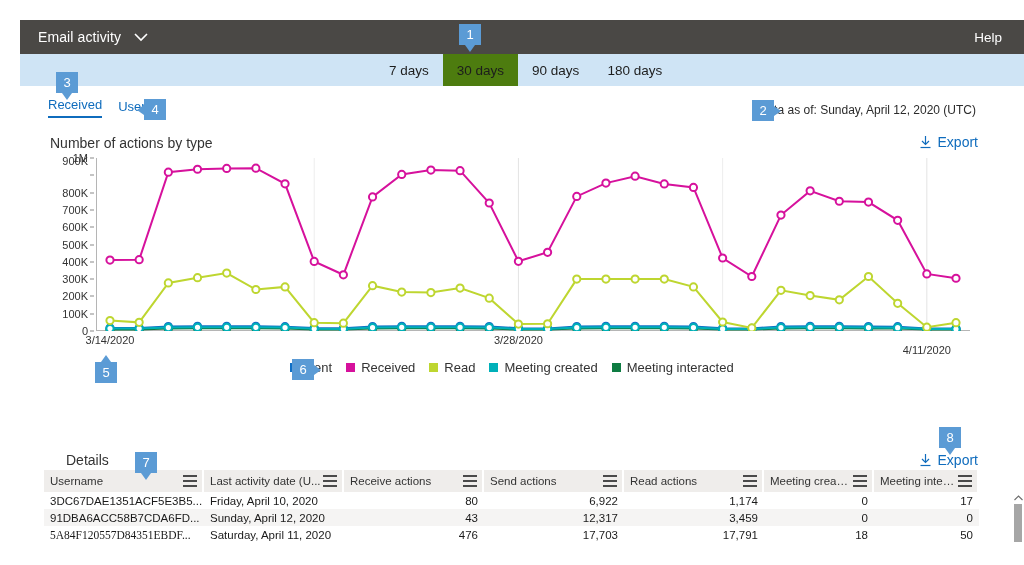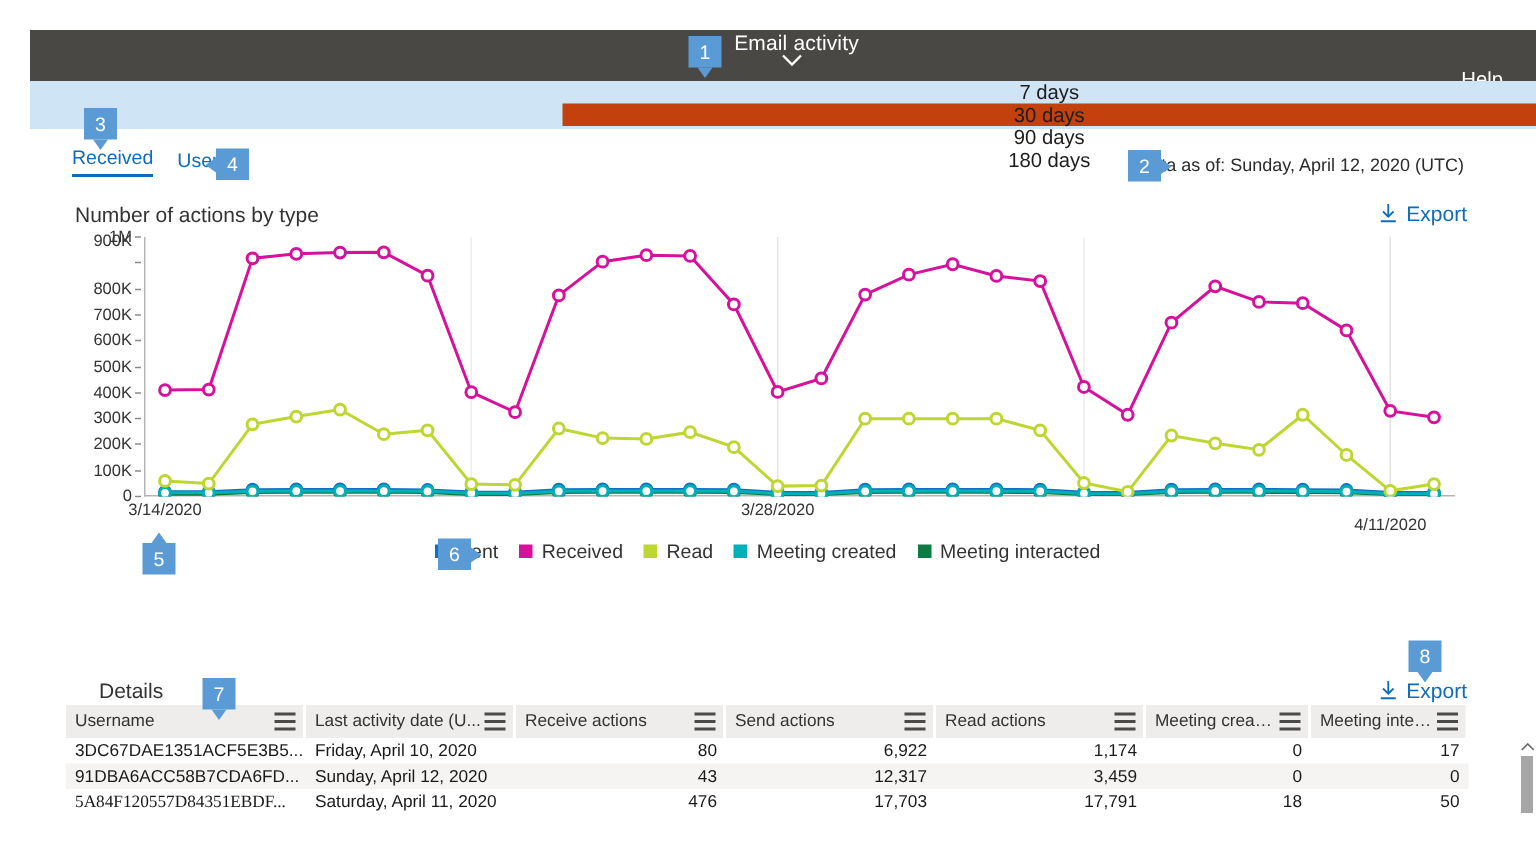--- a/index.html
+++ b/index.html
@@ -13,21 +13,21 @@
   #page {
     position: relative;
     width: 1024px; height: 565px;
     background: #ffffff;
   }
   
   .topbar {
     position: absolute; left: 20px; top: 20px;
     width: 1004px; height: 34px;
     background: #4a4845;
-    display: flex; align-items: center; flex-direction: column;
+    display: flex; align-items: center;
   }
   .topbar-title {
     color: #ffffff; font-size: 14px;
     margin-left: 18px; letter-spacing: .1px;
   }
   .chev {
     margin-left: 12px; width: 16px; height: 16px;
     display: inline-flex; align-items: center; justify-content: center;
   }
   .chev svg { display:block; }
@@ -35,28 +35,27 @@
     margin-left: auto; margin-right: 22px;
     color: #ffffff; font-size: 13.5px;
   }
   
   .pivotstrip {
     position: absolute; left: 20px; top: 54px;
     width: 1004px; height: 32px;
     background: #cfe4f5;
     display: flex; align-items: stretch;
     padding-left: 355px;
-    flex-direction: column;
   }
   .pivot {
     display: flex; align-items: center; justify-content: center;
     padding: 0 14px; font-size: 13.5px; color: #1d1d1d;
     cursor: pointer; white-space: nowrap;
   }
-  .pivot.active { background: #c2410c; }
+  .pivot.active { background: #4d7c0f; }
   
   .subtabs {
     position: absolute; left: 48px; top: 97px;
     display: flex; align-items: flex-end; gap: 16px;
   }
   .subtab {
     font-size: 13px; color: #0f6cbd; padding-bottom: 4px;
     cursor: pointer; white-space: nowrap;
   }
   .subtab.active { color: #0f6cbd; border-bottom: 2px solid #0f6cbd; }

